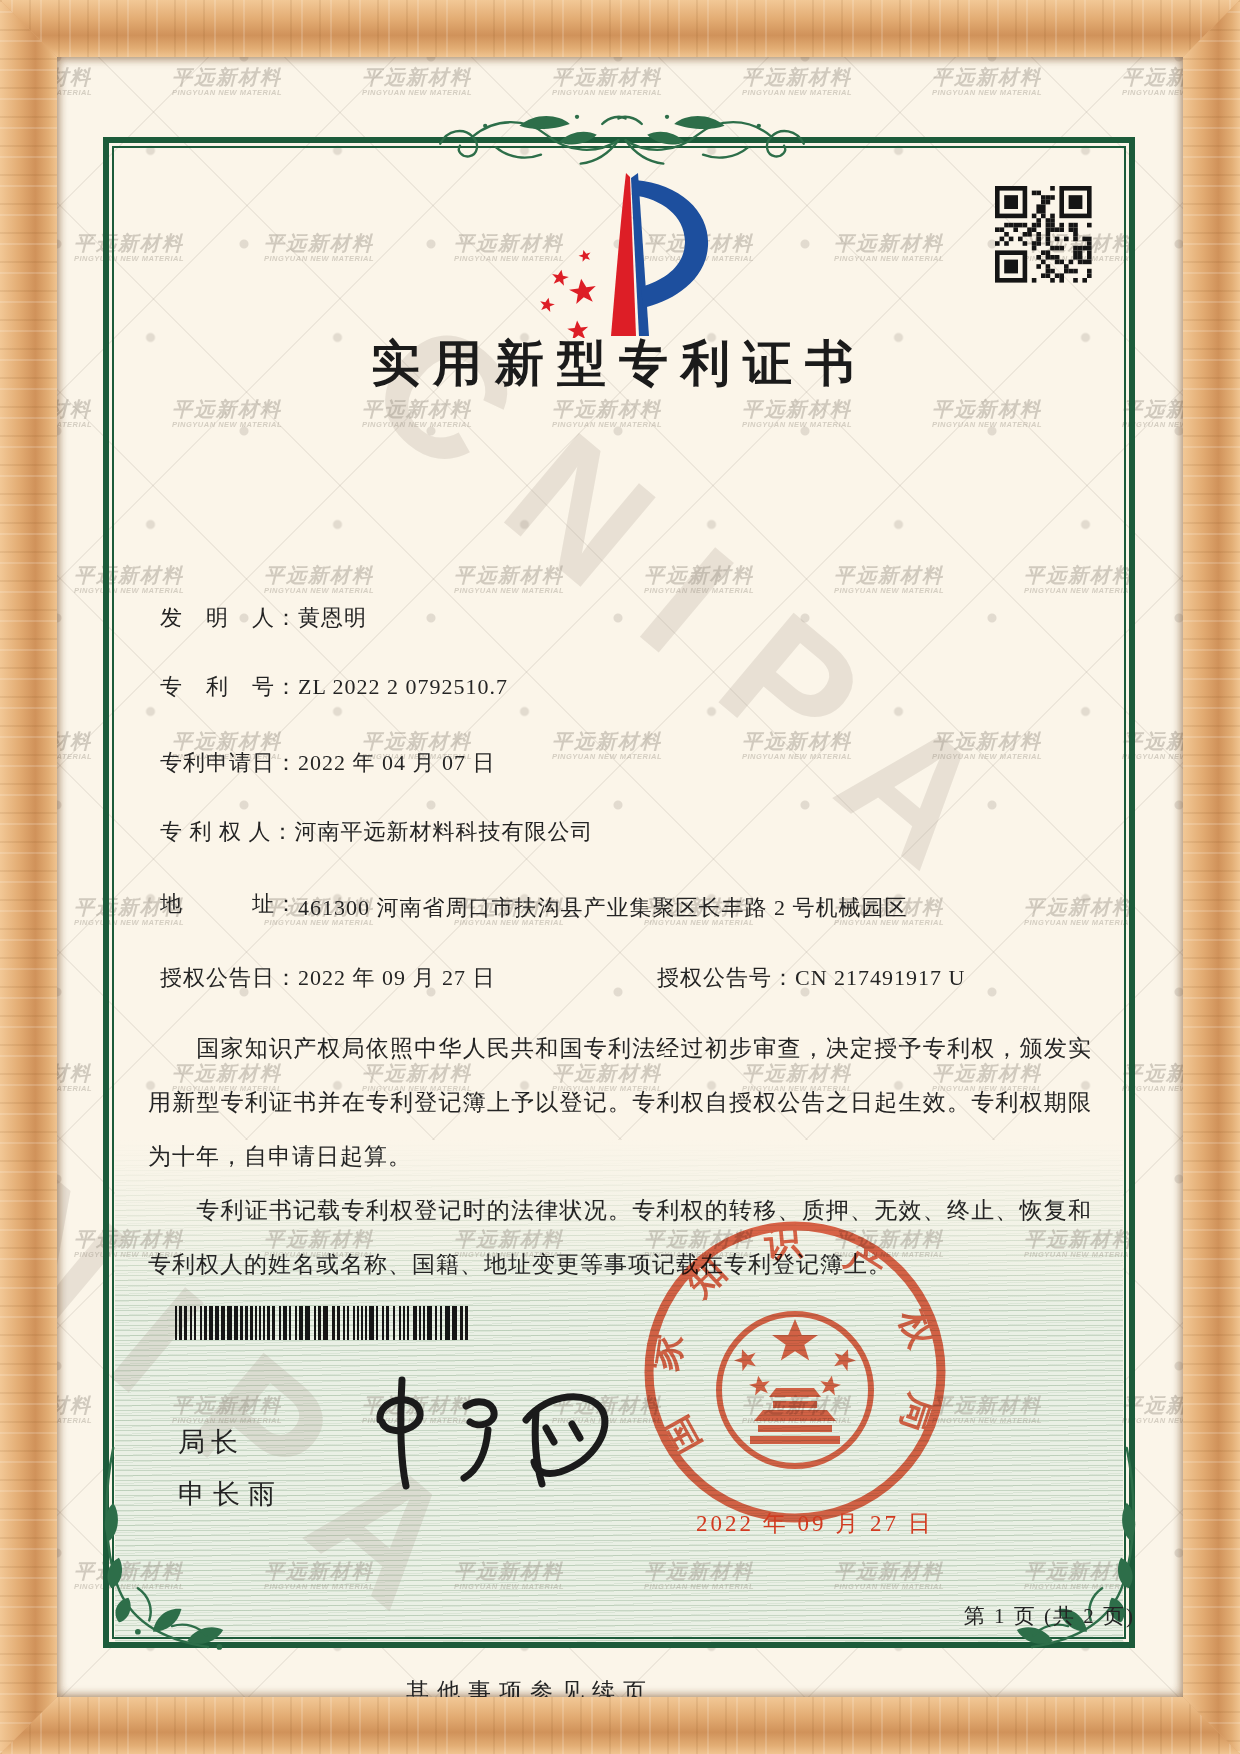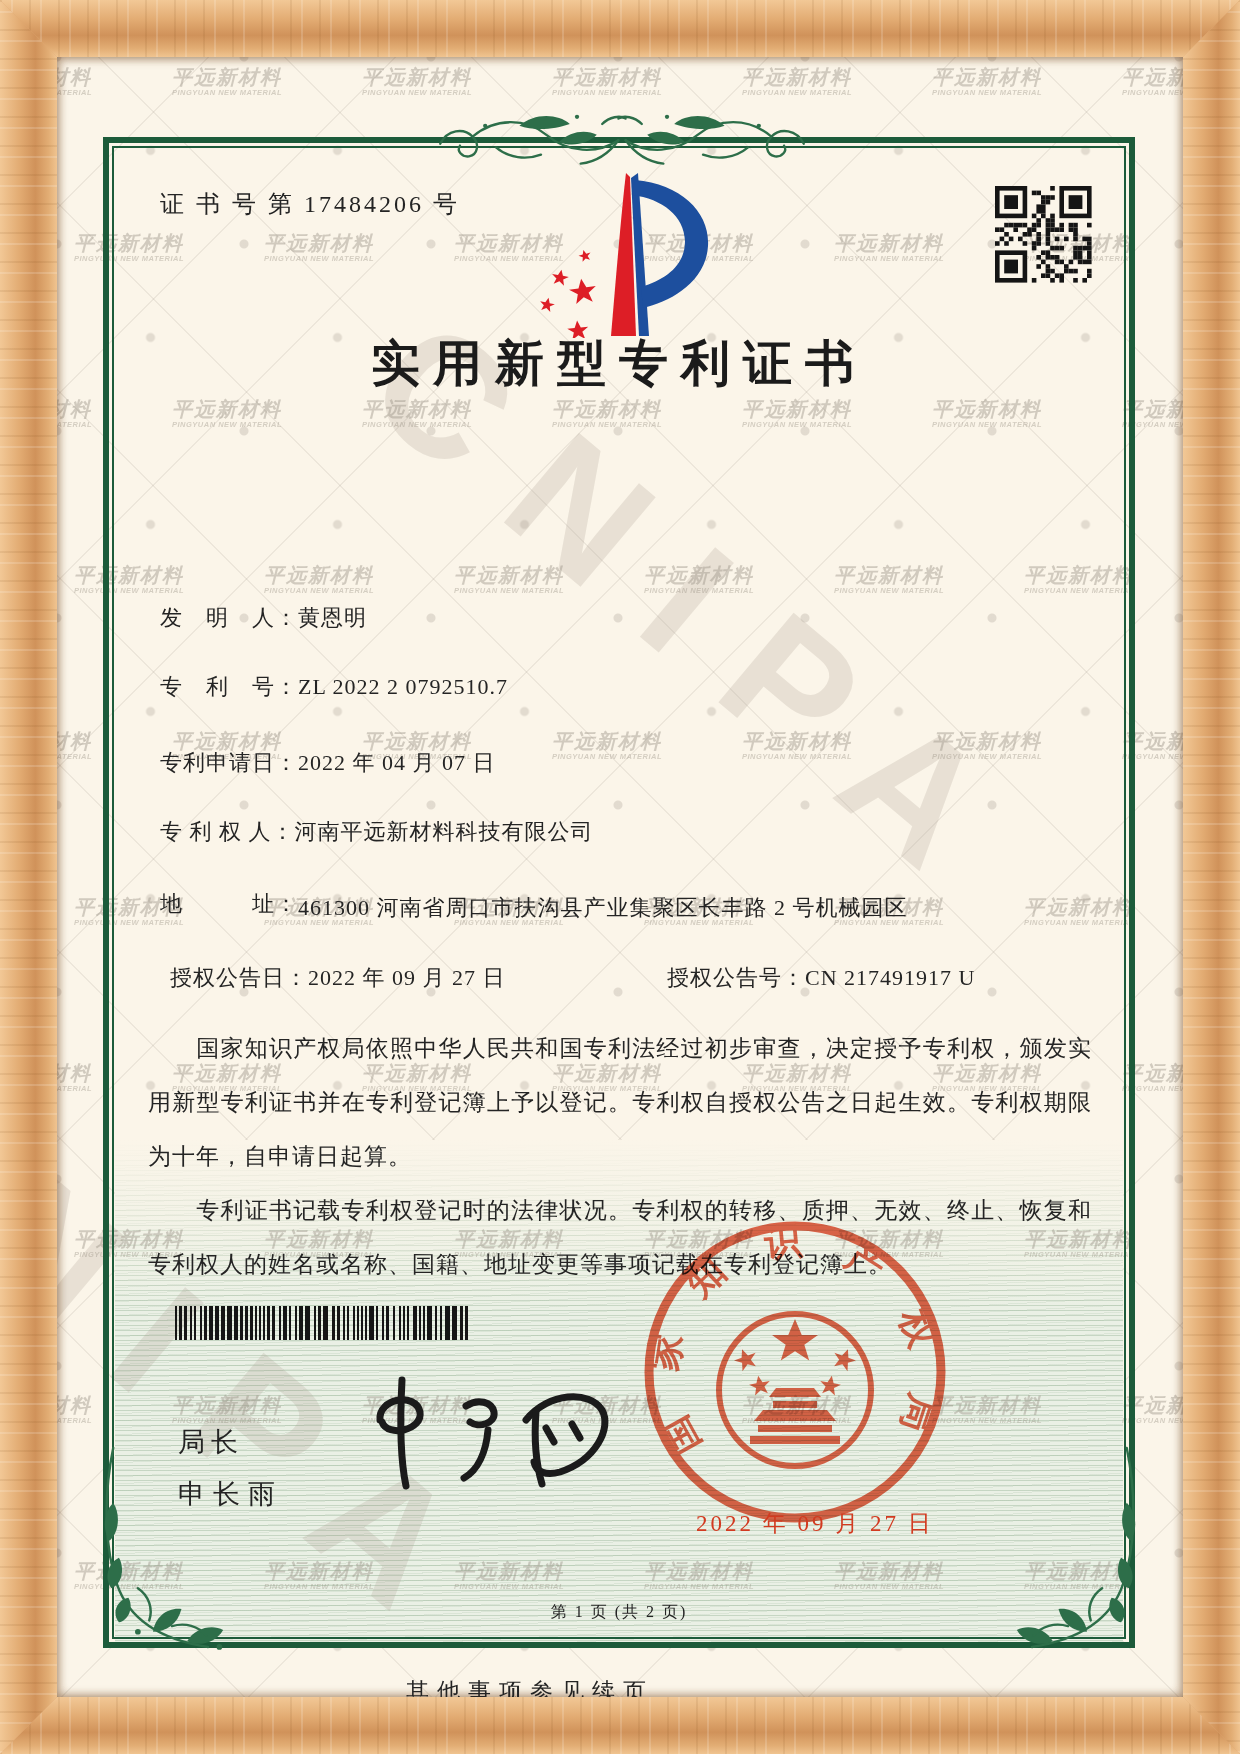--- a/index.html
+++ b/index.html
@@ -73,34 +73,34 @@
   .cert-no{left:160px;top:188px;font-size:24px;letter-spacing:3px;}
   .logo{left:470px;top:168px;width:250px;height:170px;}
   .qr{left:995px;top:186px;width:97px;height:97px;}
   .title{left:103px;top:331px;width:1032px;text-align:center;
     font-size:49px;font-weight:bold;letter-spacing:13px;color:#1b1b1b;}
   .row{left:160px;width:945px;font-size:22px;letter-spacing:1px;white-space:nowrap;}
   .row .val{color:var(--ink);}
   .row-addr{white-space:normal;display:flex;}
   .row-addr .lbl{flex:0 0 auto;}
   .row-addr .val{width:610px;line-height:38px;}
-  .row-grant{white-space:nowrap;margin-left:10px;}
+  .row-grant{white-space:nowrap;}
   .grant-no{position:absolute;left:497px;top:0;}
   .paras{left:148px;top:1022px;width:944px;font-size:23px;line-height:54px;
     text-align:justify;letter-spacing:1px;}
   .paras p{text-indent:2.1em;}
   .barcode{left:175px;top:1306px;width:302px;height:34px;}
   .officer-role{left:178px;top:1424px;font-family:Liberation Serif, serif;
     font-size:27px;letter-spacing:6px;}
   .officer-name{left:178px;top:1476px;font-family:"Liberation Sans","DejaVu Sans",sans-serif;
     font-size:27px;letter-spacing:8px;}
   .sig{left:350px;top:1368px;width:270px;height:150px;}
   .seal{left:630px;top:1200px;width:330px;height:340px;mix-blend-mode:multiply;}
   .seal-date{left:696px;top:1508px;font-size:23px;letter-spacing:3px;color:var(--datered);z-index:8;}
-  .footer-page{left:103px;top:1602px;width:1032px;text-align:center;font-size:16px;letter-spacing:2px;}
+  .footer-page{left:103px;top:1602px;width:1032px;text-align:right;font-size:21px;letter-spacing:2px;}
   .footer-note{left:0;top:1676px;width:1060px;text-align:center;font-size:23px;letter-spacing:8px;}
 </style>
 </head>
 <body>
 
 <div class="page">
 
   <div class="inner">
     <div class="lattice"></div>
     <div class="waveband"></div>
@@ -410,21 +410,20 @@
       <path d="M18,60 C8,70 6,88 14,100 C24,92 26,72 18,60 Z" fill="#2d6e49" stroke="none"></path>
       <path d="M24,118 C12,124 8,140 16,150 C28,146 30,128 24,118 Z" fill="#2d6e49" stroke="none"></path>
       <path d="M34,160 C22,162 16,176 24,186 C34,184 40,170 34,160 Z" fill="#2d6e49" stroke="none"></path>
       <path d="M60,196 C62,180 76,170 90,172 C86,188 74,196 60,196 Z" fill="#2d6e49" stroke="none"></path>
       <path d="M96,206 C104,192 122,188 134,194 C126,208 108,212 96,206 Z" fill="#2d6e49" stroke="none"></path>
       <path d="M44,150 C56,158 60,172 56,184"></path>
       <path d="M80,190 C94,186 108,190 116,200"></path>
     </g>
   </svg>
 
-  <div class="content-el cert-no">证 书 号 第 17484206 号</div>
 
   <svg class="content-el logo" viewBox="0 0 250 170">
     <defs>
       <path id="st5" d="M0,-10 2.94,-3.09 10,-3.09 4.05,1.18 6.18,8.09 0,4 -6.18,8.09 -4.05,1.18 -10,-3.09 -2.94,-3.09 Z"></path>
     </defs>
     <g fill="#dd1e26">
       <use href="#st5" transform="translate(115,88) scale(0.62) rotate(-15)"></use>
       <use href="#st5" transform="translate(90,110) scale(0.85) rotate(10)"></use>
       <use href="#st5" transform="translate(113,124) scale(1.35) rotate(-8)"></use>
       <use href="#st5" transform="translate(77,137) scale(0.75) rotate(12)"></use>

